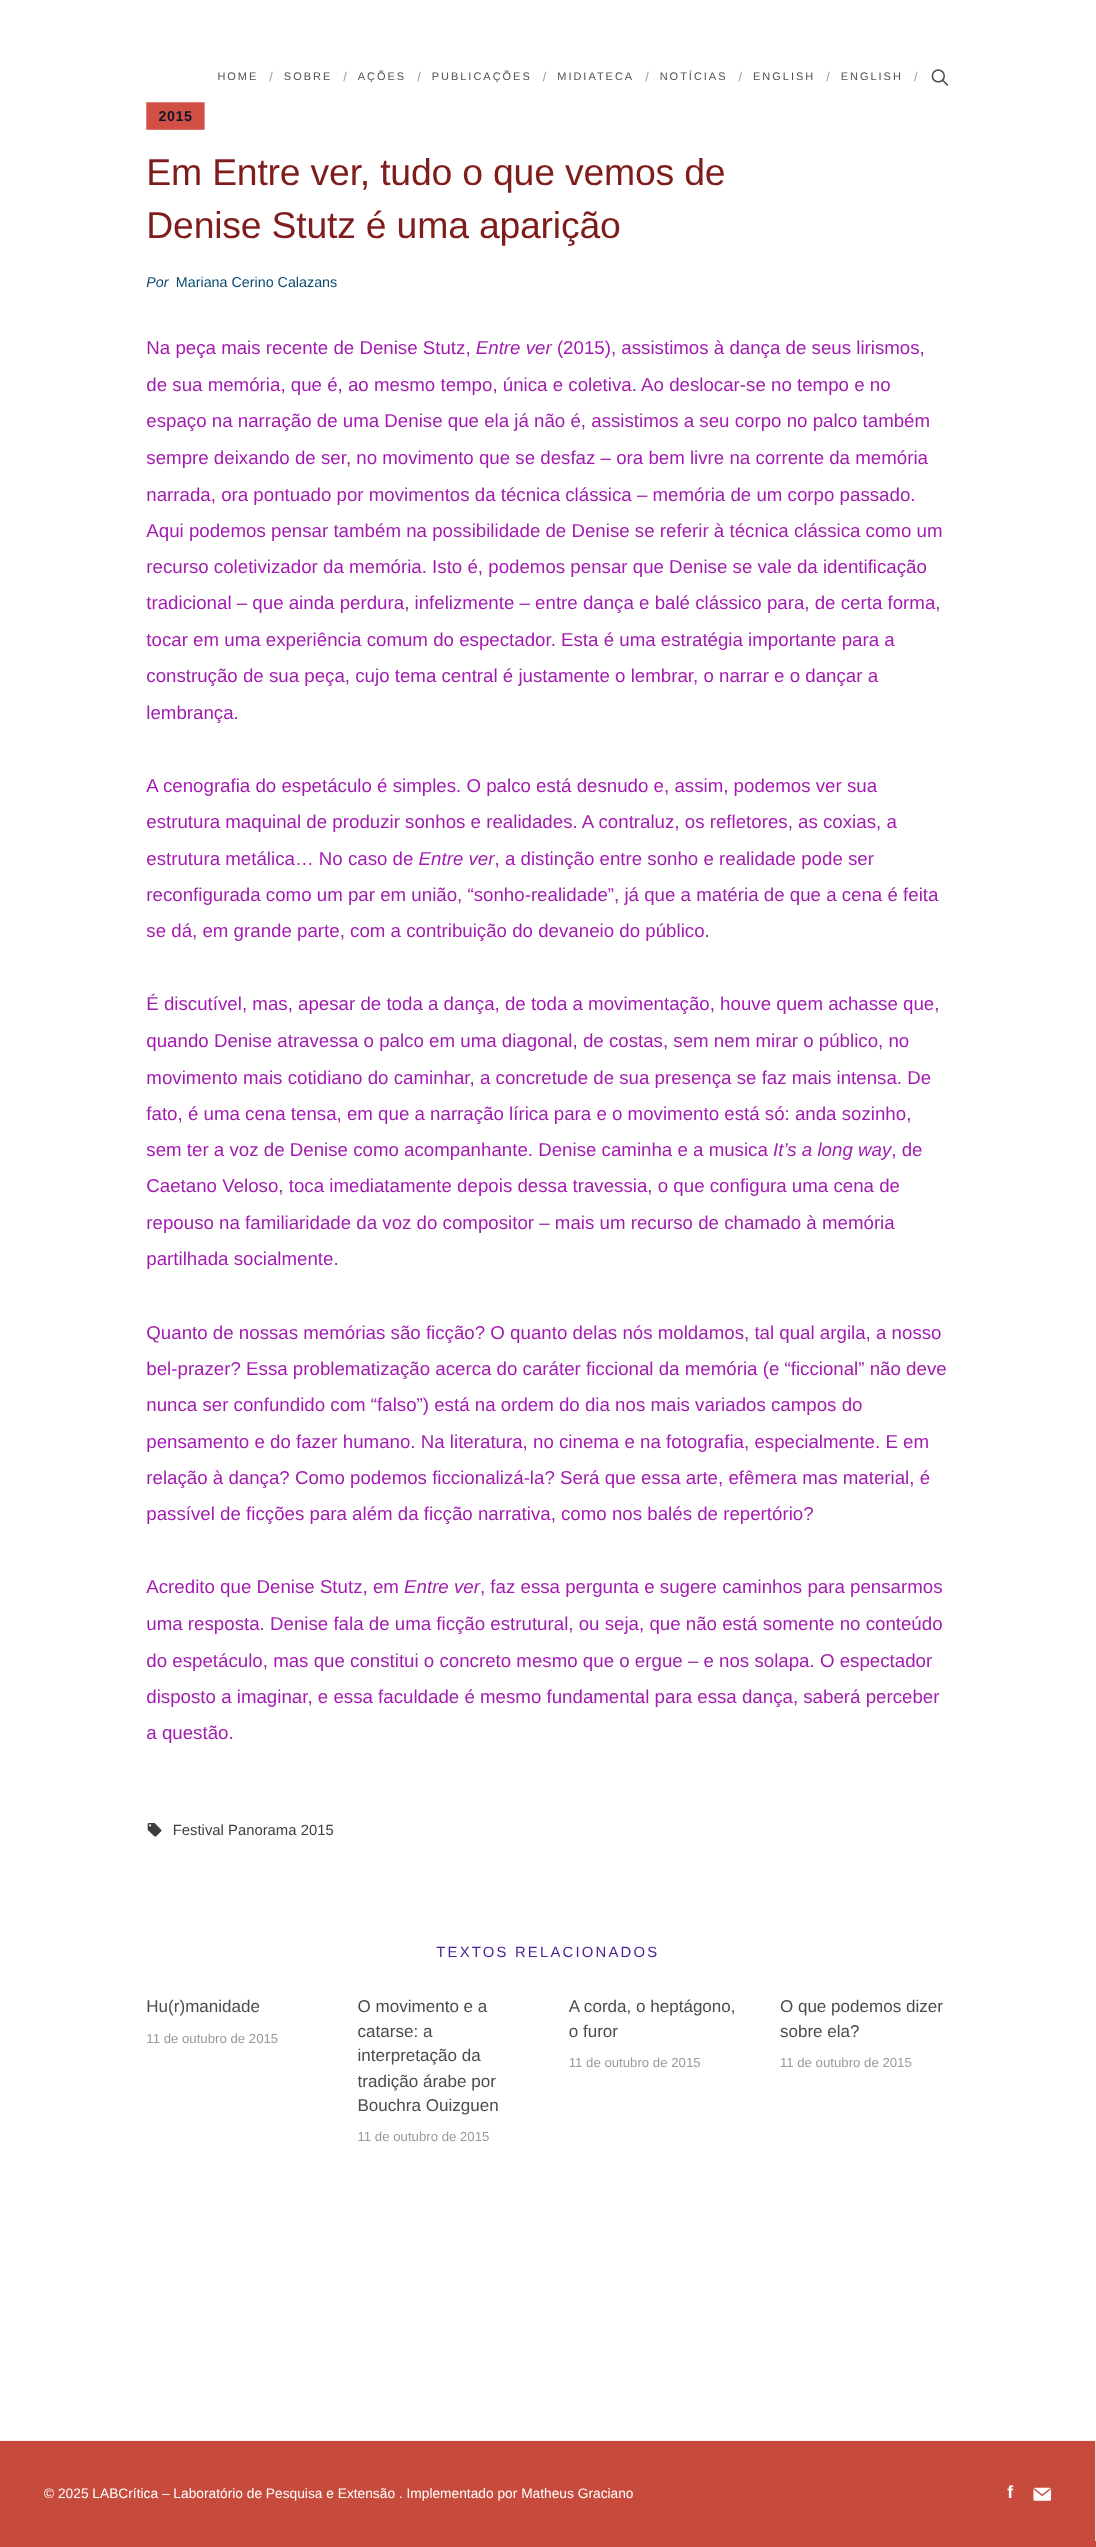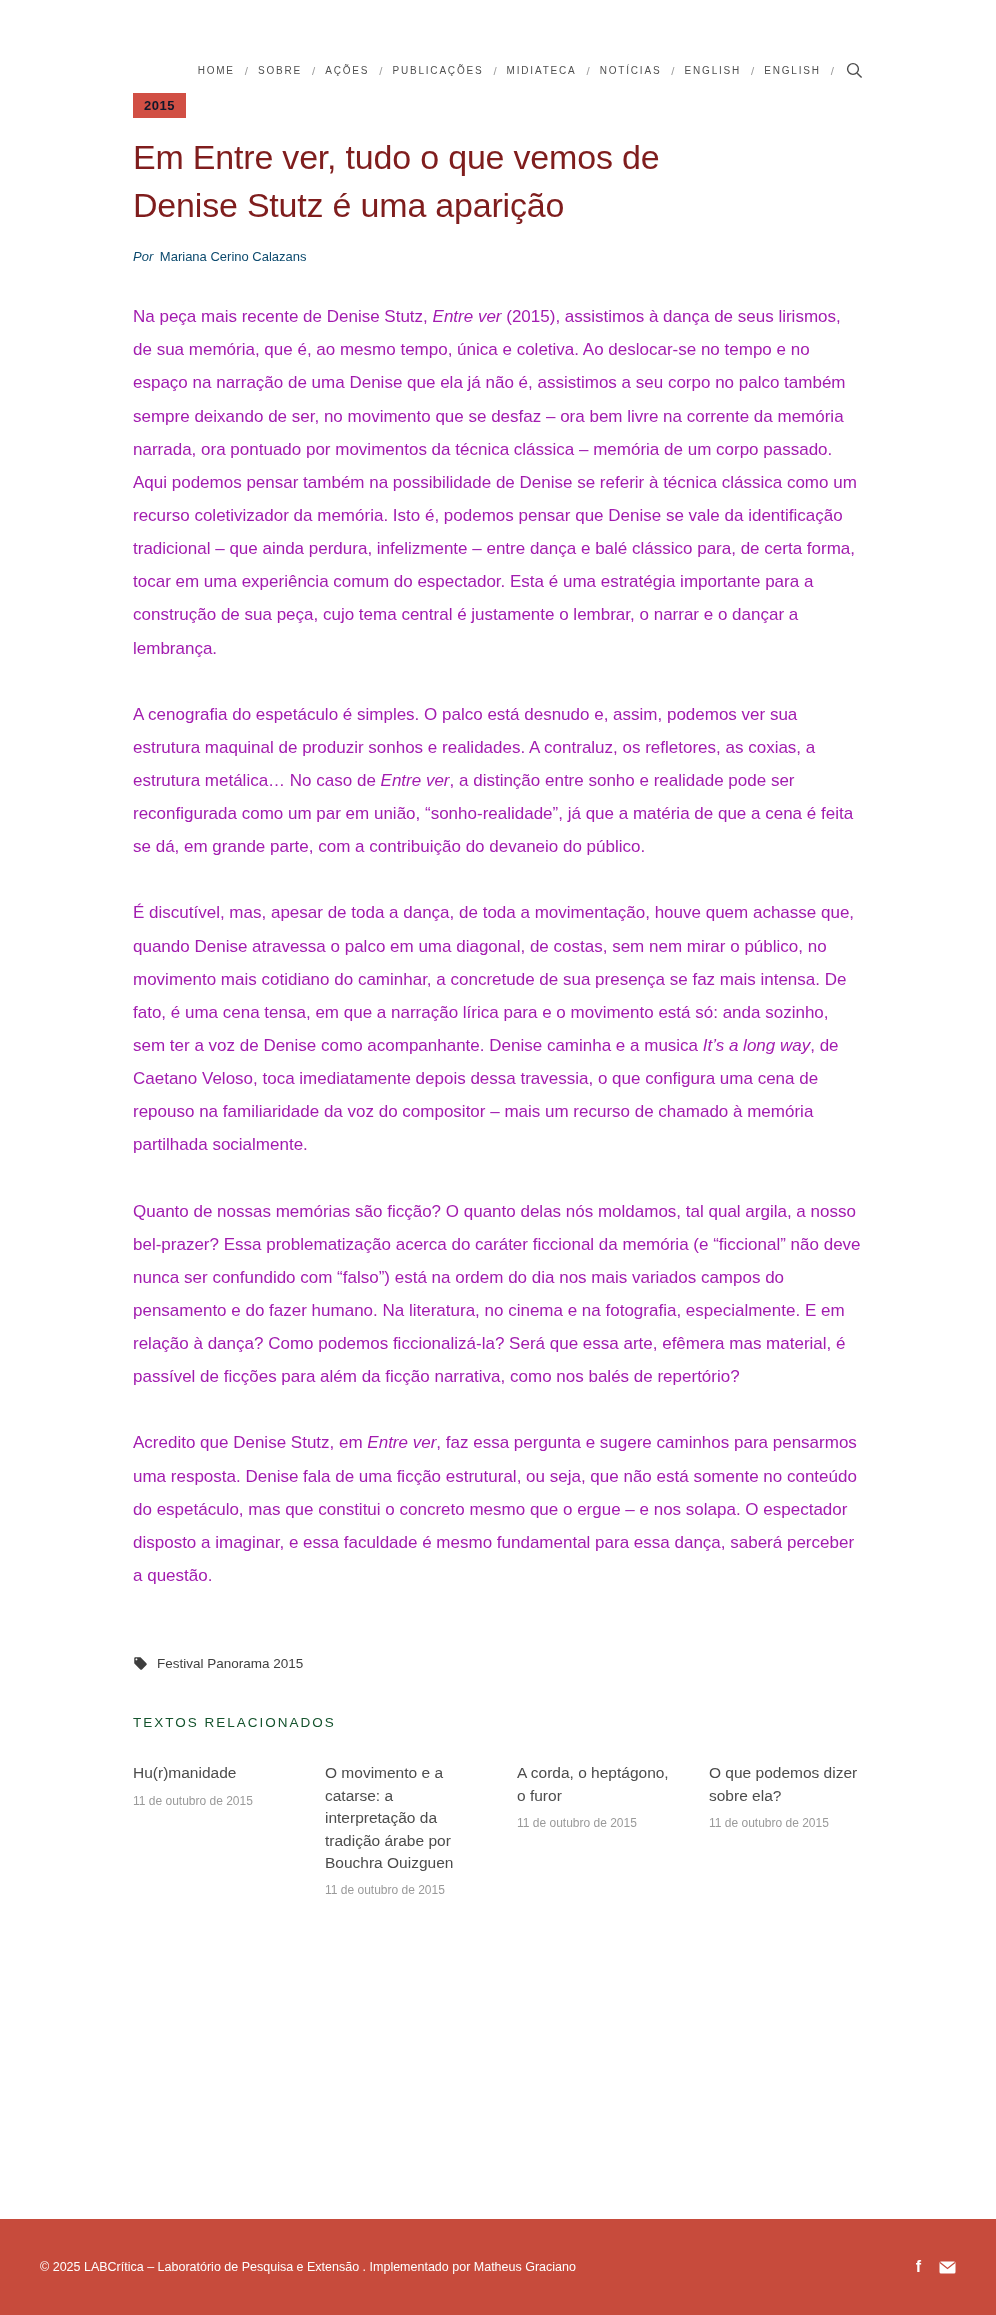--- a/index.html
+++ b/index.html
@@ -28,21 +28,21 @@
   .byline { margin-top:20px; font-size:13px; color:#0c4a6e; }
   .byline em { margin-right:3px; }
   .article-body p { margin-top:33px; font-size:17px; line-height:1.95; color:#a21caf; }
   .article-body p:first-child { margin-top:36px; }
 
   
   .tag-row { margin-top:64px; display:flex; gap:9px; }
   .tag-label { font-size:13.5px; color:#3f3f3f; text-decoration:none; cursor:pointer; }
 
   
-  .related-heading { margin-top:44px; font-size:13.5px; letter-spacing:2px; color:#14532d; font-weight:400; }
+  .related-heading { margin-top:96px; font-size:13.5px; letter-spacing:2px; color:#4c1d95; font-weight:400;text-align:center; }
   .related-grid { margin-top:32px; display:grid; grid-template-columns:repeat(4,1fr); column-gap:38px; align-items:start; }
   .related-title { display:block; font-size:15.5px; line-height:1.45; color:#4c4c4c; text-decoration:none; cursor:pointer; }
   .related-date { margin-top:9px; font-size:12px; color:#9a9a9a; }
 
   
   .site-footer { position:absolute; left:0; bottom:0; width:996px; height:96px; background:var(--footer,#c74b3c);
                  display:flex; align-items:center; justify-content:space-between; padding:0 40px; }
   .footer-text { color:#ffffff; font-size:12.5px; }
   .footer-icons { display:flex; align-items:center; gap:18px; }
   .fb-icon { color:#fff; font-size:16px; font-weight:700; cursor:pointer; line-height:1; }

